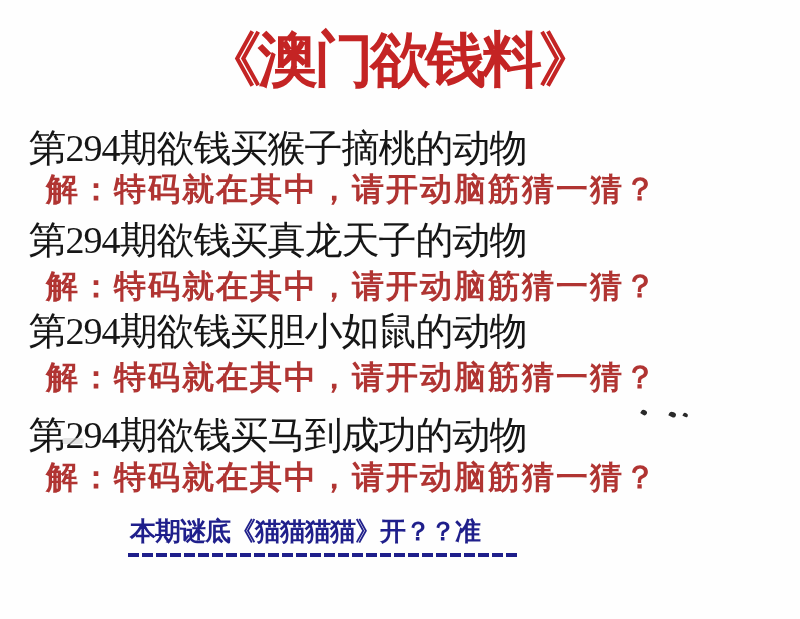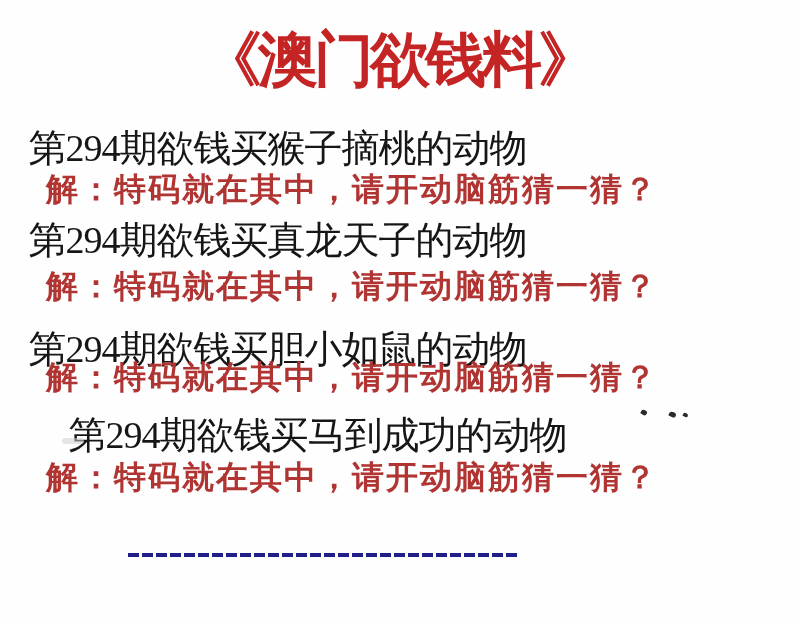--- a/index.html
+++ b/index.html
@@ -31,22 +31,22 @@
   }
   .a {
     position: absolute; left: 46px; white-space: nowrap;
     font-size: 32px; line-height: 1.05; font-weight: 700;
     letter-spacing: 2px;
     color: var(--color-answer, #b03432);
     text-align: center;
   }
   .r0 .q { top: 127px; }  .r0 .a { top: 173px; }
   .r1 .q { top: 219px; text-align: center; }  .r1 .a { top: 270px; }
-  .r2 .q { top: 328px; }  .r2 .a { top: 361px; }
-  .r3 .q { top: 414px; margin-left: 40px; }  .r3 .a { top: 461px; }
+  .r2 .q { top: 310px; }  .r2 .a { top: 361px; }
+  .r3 .q { top: 414px; }  .r3 .a { top: 461px; }
 
   .footer-line {
     position: absolute; top: 518px; left: 130px; white-space: nowrap;
     font-size: 26px; line-height: 1.1; font-weight: 700;
     letter-spacing: -1px;
     color: var(--color-footer, #1f1f8b);
   }
   .dash-rule {
     position: absolute; top: 553px; left: 128px;
     width: 390px; height: 4px;
@@ -86,20 +86,21 @@
   <section class="riddle r2">
     <div class="q">第294期欲钱买胆小如鼠的动物</div>
     <div class="a">解：特码就在其中，请开动脑筋猜一猜？</div>
   </section>
 
   <section class="riddle r3">
     <div class="q">第294期欲钱买马到成功的动物</div>
     <div class="a">解：特码就在其中，请开动脑筋猜一猜？</div>
   </section>
 
+  <div class="footer-line">本期谜底《猫猫猫猫》开？？准</div>
 
   <div class="dash-rule"></div>
 
   <span class="speck speck-1"></span>
   <span class="speck speck-2"></span>
   <span class="speck speck-3"></span>
   <span class="smudge"></span>
 
 </main>
 

